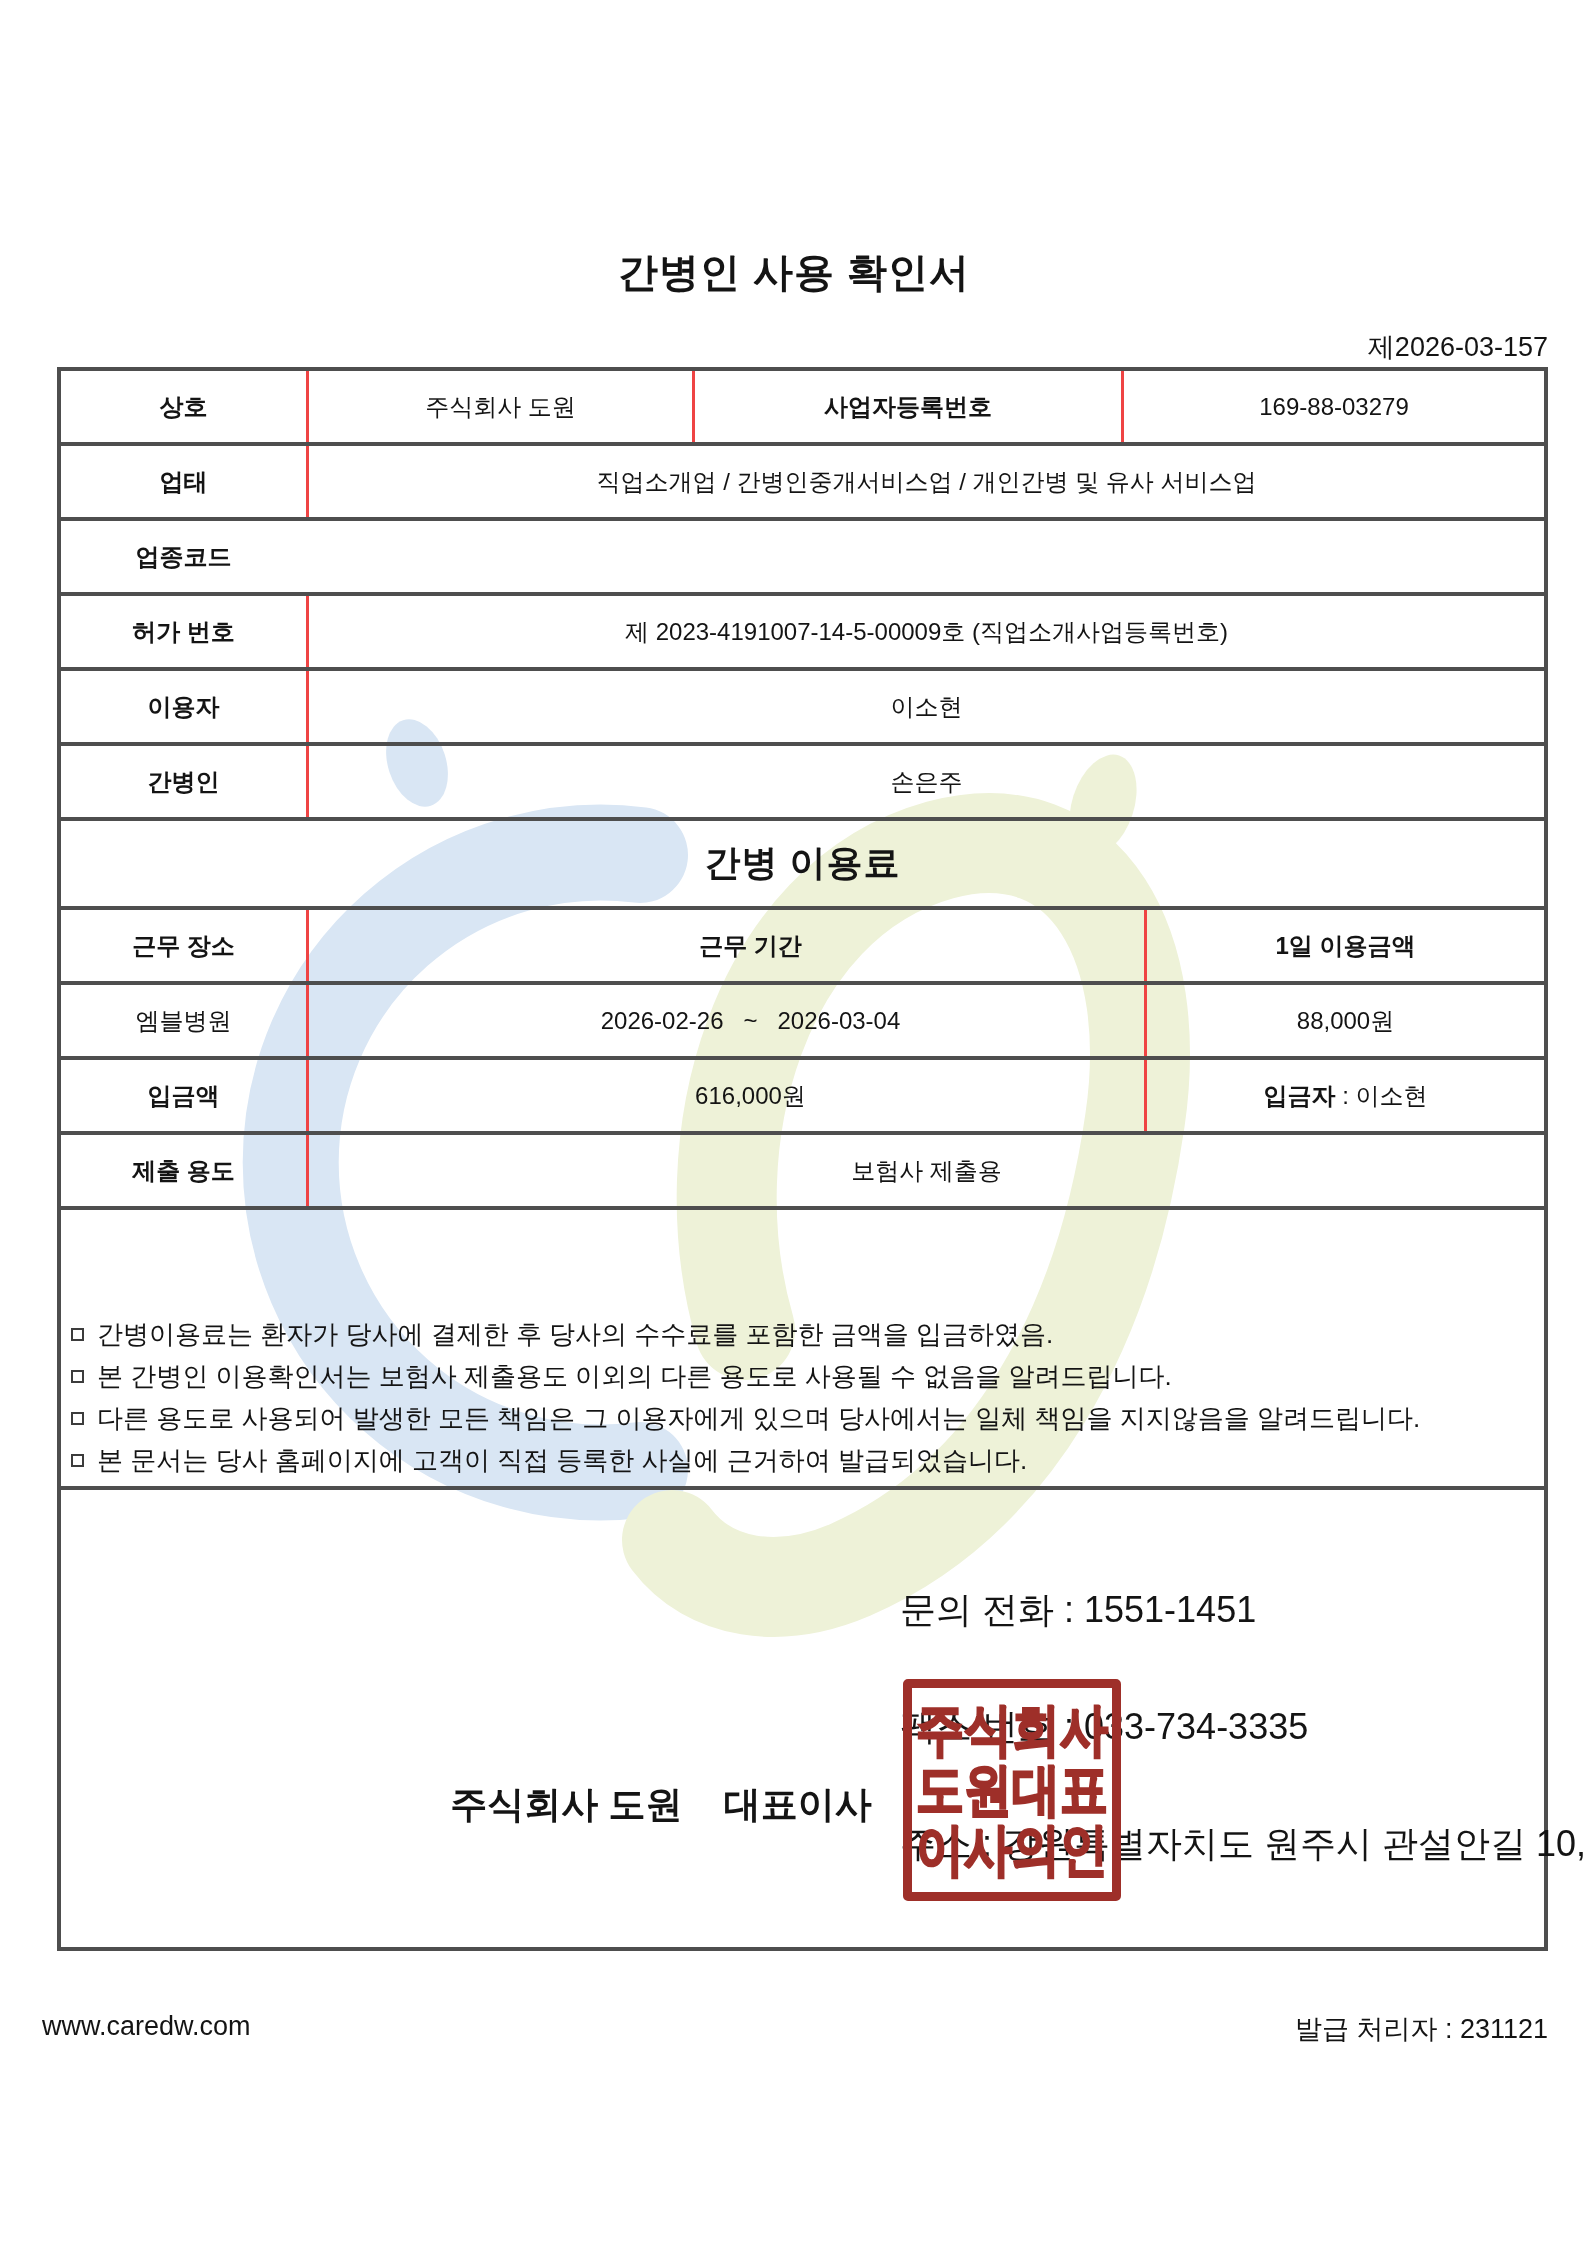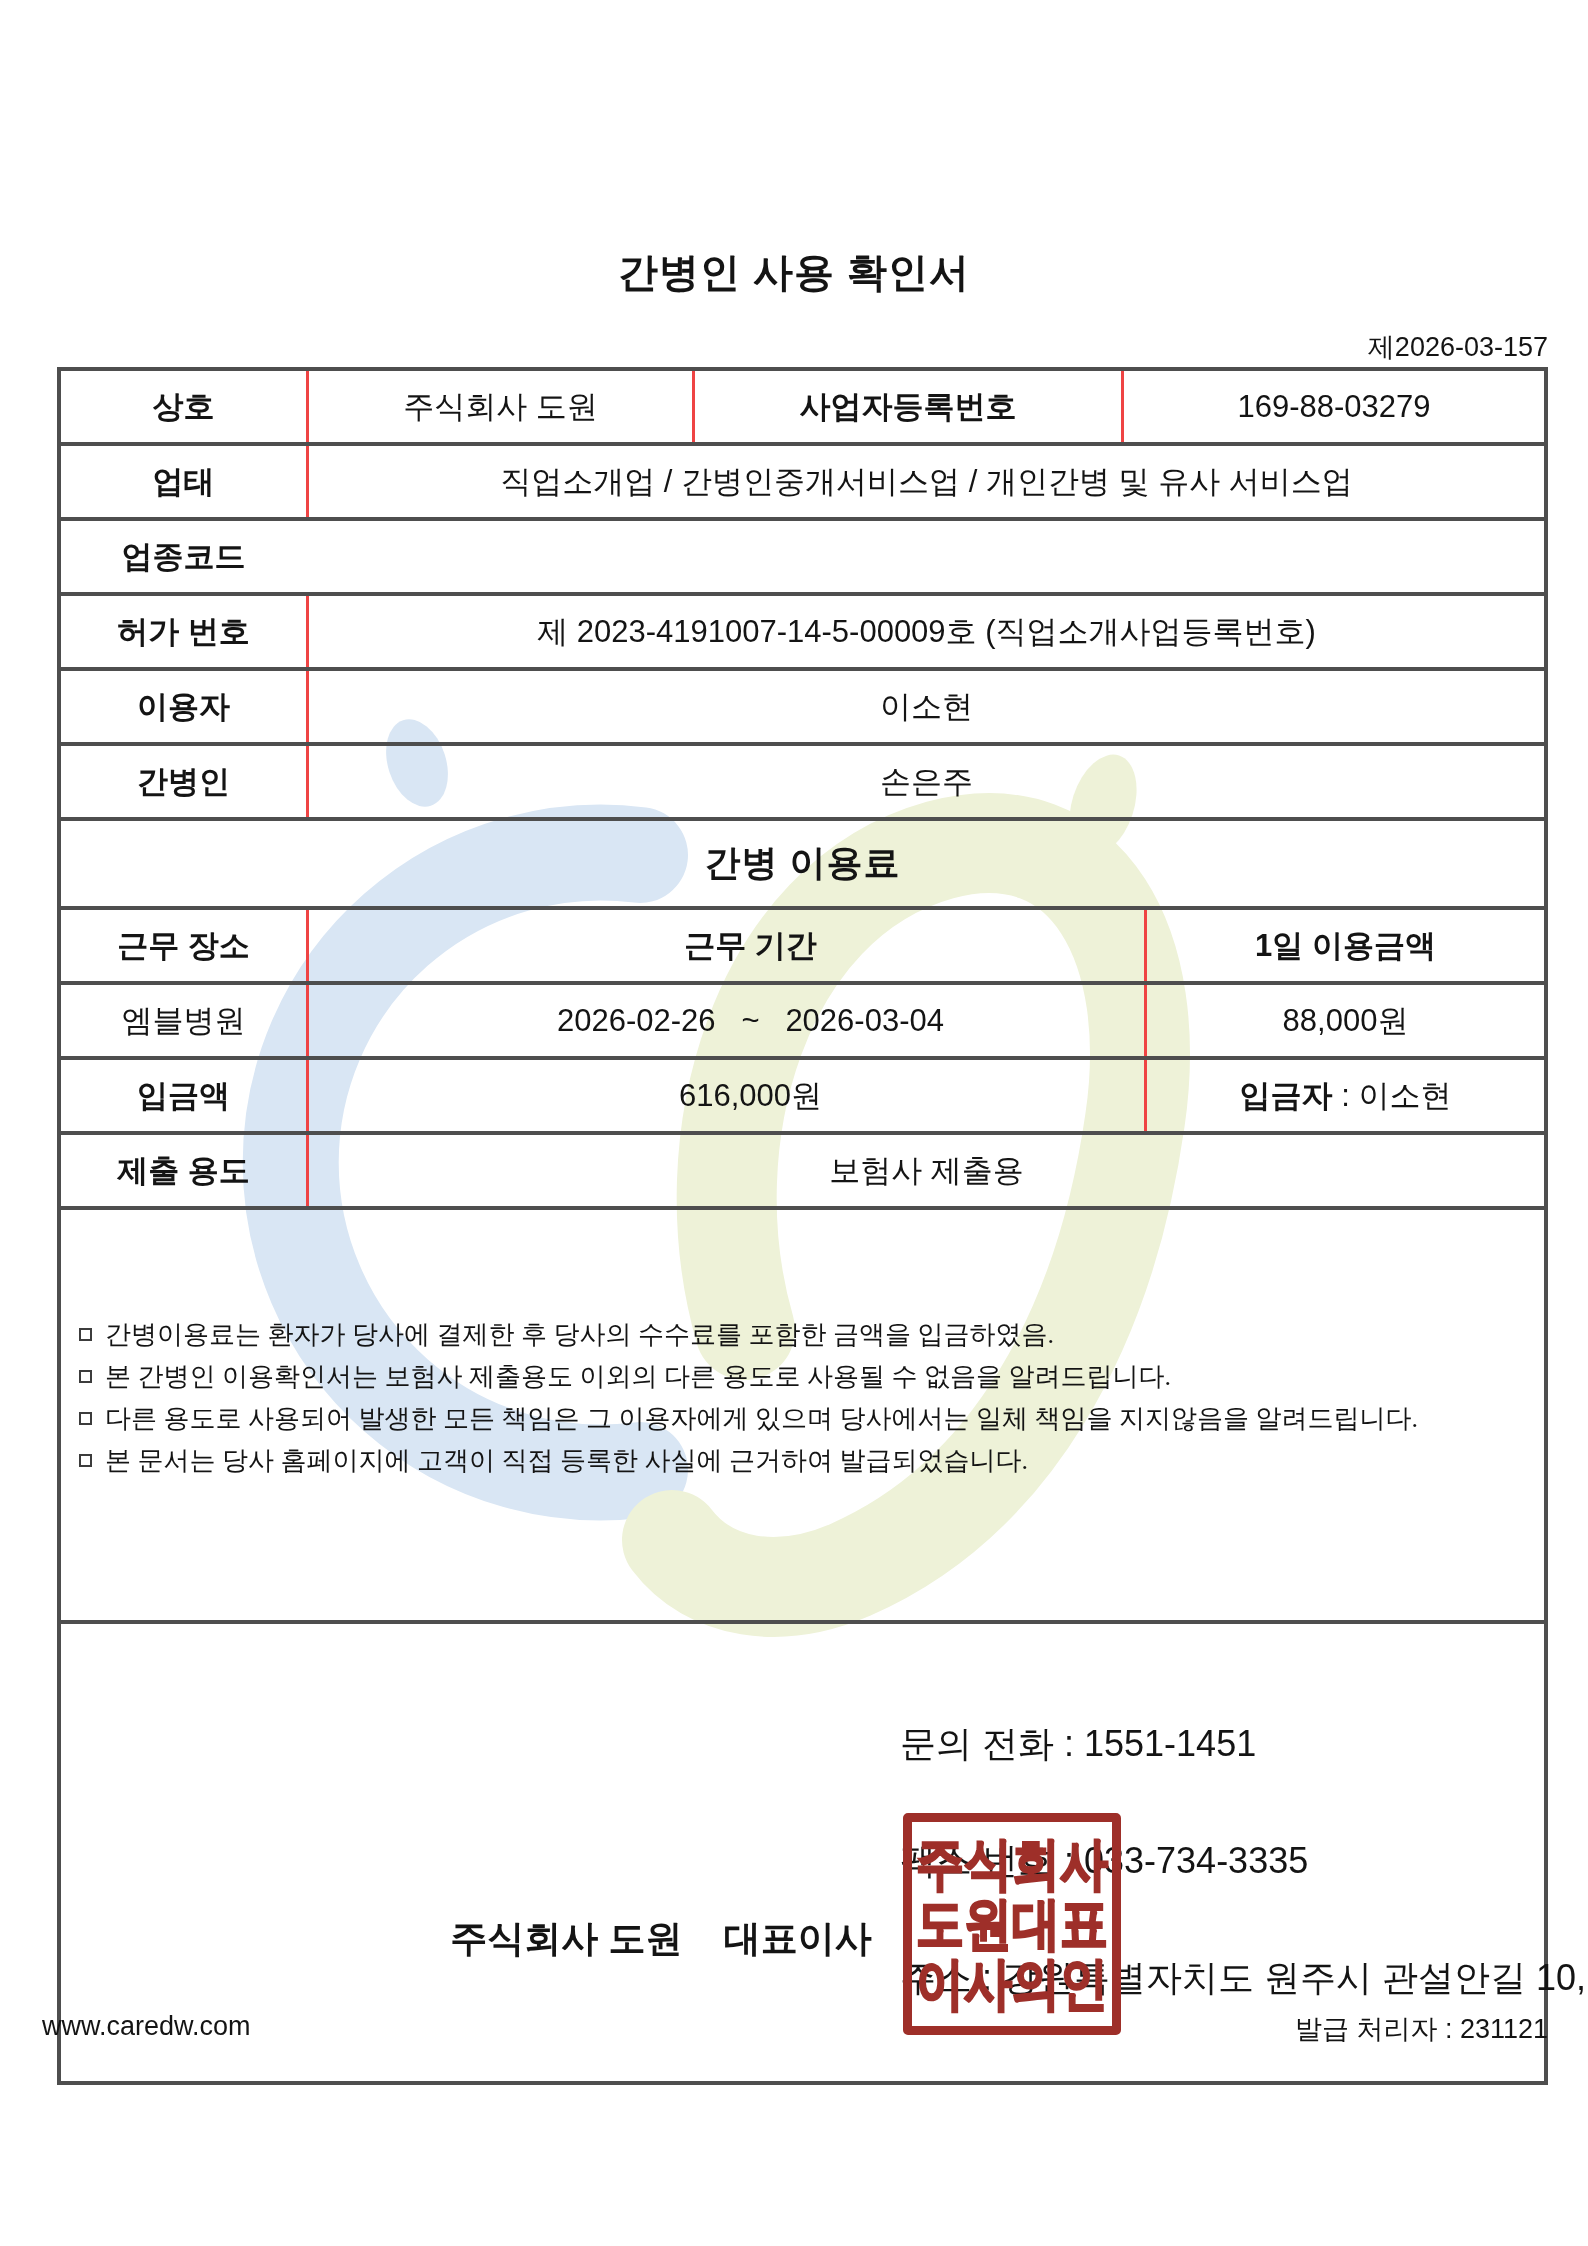--- a/index.html
+++ b/index.html
@@ -27,37 +27,36 @@
   .doc-table {
     position:absolute; left:57px; top:358px; width:1491px;
     border:4px solid #4e4e4e;
     box-sizing:border-box;
   }
   .t-row { display:flex; border-top:4px solid #4e4e4e; }
   .t-row.first { border-top:none; }
   .cell {
     box-sizing:border-box;
     display:flex; align-items:center; justify-content:center;
-    font-size:31px; white-space:pre; text-align:center;
+    font-size:24px; white-space:pre; text-align:center;
   }
   .cell + .cell { border-left:3px solid #ef4444; }
   .h71 { height:71px; }
   .h85 { height:85px; }
   .lbl { font-weight:700; }
   .w-label { width:245px; flex:0 0 245px; }
   .w-r1c2 { width:386px; flex:0 0 386px; }
   .w-r1c3 { width:429px; flex:0 0 429px; }
   .w-fee2 { width:838px; flex:0 0 838px;padding-left:48px; }
   .w-rest { flex:1 1 auto; }
   .fee-title { font-size:36px; font-weight:700; letter-spacing:1px; }
 
   .notes-cell {
-    height:410px; box-sizing:border-box;
-    padding:103px 20px 0 18px;
-    font-family:Liberation Serif, serif;
+    height:276px; box-sizing:border-box;
+    padding:103px 20px 0 10px;
   }
   .note-line { display:flex; align-items:center; height:42px; font-size:26px; }
   .note-bullet {
     width:9px; height:9px; border:2px solid #3c3c3c;
     margin:0 13px 0 0; flex:0 0 auto;
   }
 
   .bottom-cell { position:relative; height:457px; }
   .contact {
     position:absolute; left:839px; top:22px;

